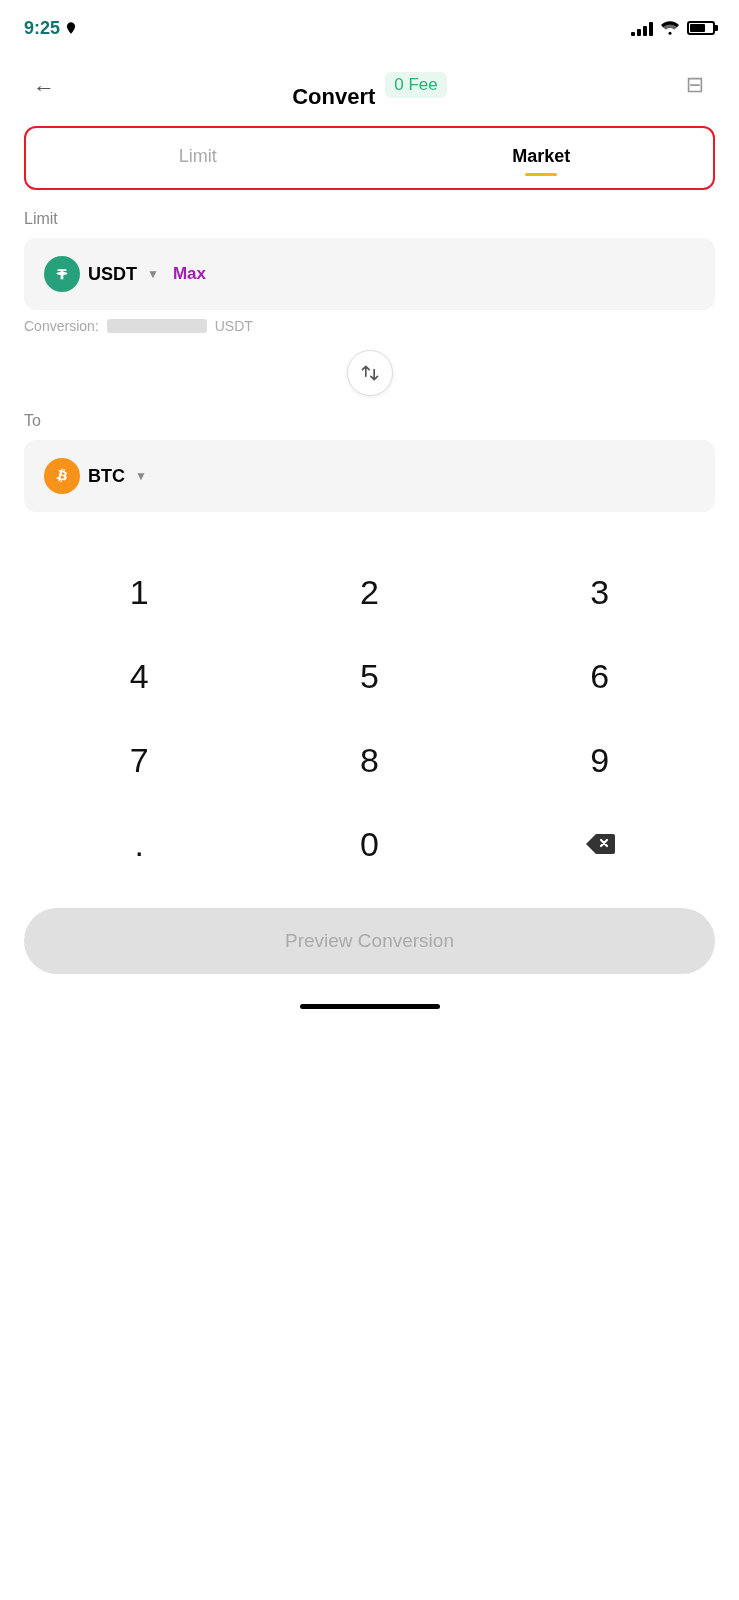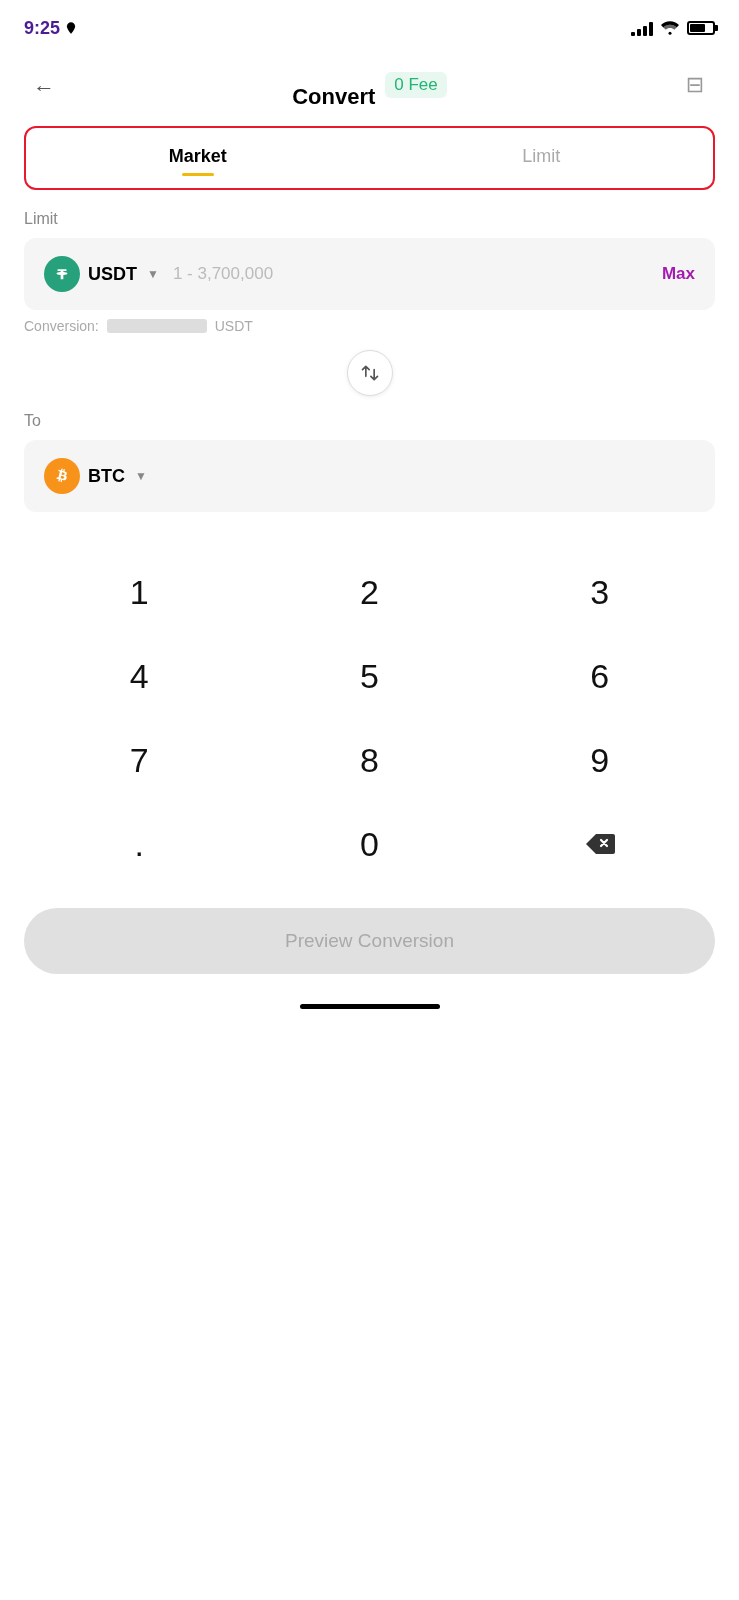--- a/index.html
+++ b/index.html
@@ -17,21 +17,21 @@
     .status-bar {
       display: flex;
       justify-content: space-between;
       align-items: center;
       padding: 14px 24px 8px 24px;
       height: 50px;
     }
     .status-time {
       font-size: 18px;
       font-weight: 600;
-      color: #4c1d95;
+      color: #0f766e;
       display: flex;
       align-items: center;
       gap: 4px;
     }
     .status-icons {
       display: flex;
       align-items: center;
       gap: 8px;
     }
     .signal-bars {
@@ -358,42 +358,41 @@
   <div class="header-center">
     <span class="header-title">Convert</span>
     <span class="fee-badge">0 Fee</span>
   </div>
   <div class="help-btn">
     <span class="help-icon">⊟</span>
   </div>
 </div>
 
 <div class="tab-switcher">
+  <div class="tab inactive">
+    <span class="tab-label">Limit</span>
+  </div>
   <div class="tab active">
     <span class="tab-label">Market</span>
     <div class="tab-underline"></div>
-  </div>
-  <div class="tab inactive">
-    <span class="tab-label">Limit</span>
   </div>
 </div>
 
 <div class="section-label">Limit</div>
 <div class="currency-row">
   <div class="currency-selector">
     <div class="currency-icon usdt-icon">
       <svg viewBox="0 0 32 32" fill="white">
         <path d="M16 0C7.16 0 0 7.16 0 16s7.16 16 16 16 16-7.16 16-16S24.84 0 16 0z" fill="#26a17b"></path>
         <path d="M17.8 17.4v-.02c3.18-.18 5.56-1.02 5.56-2.02s-2.38-1.84-5.56-2.02v-1.28h4.12V9.8H10.08v2.26h4.12v1.28c-3.18.18-5.56 1.02-5.56 2.02s2.38 1.84 5.56 2.02v5.64h3.6v-5.62z" fill="white"></path>
       </svg>
     </div>
     <span class="currency-name">USDT</span>
     <span class="dropdown-arrow">▼</span>
   </div>
-  <span class="currency-range">1 - 3,700,000</span>
   <span class="max-btn">Max</span>
 </div>
 
 <div class="available-row">
   <span>Conversion:</span>
   <span class="available-blurred"></span>
   <span>USDT</span>
 </div>
 
 <div class="swap-container">

